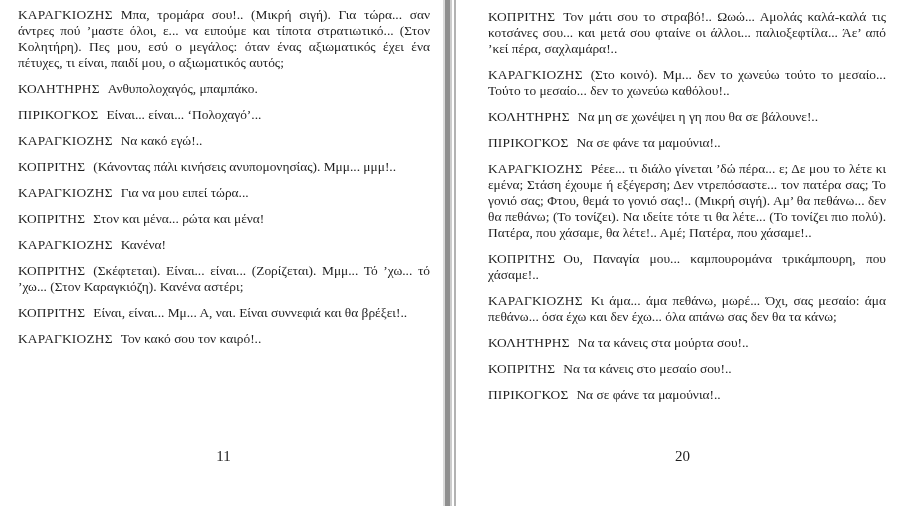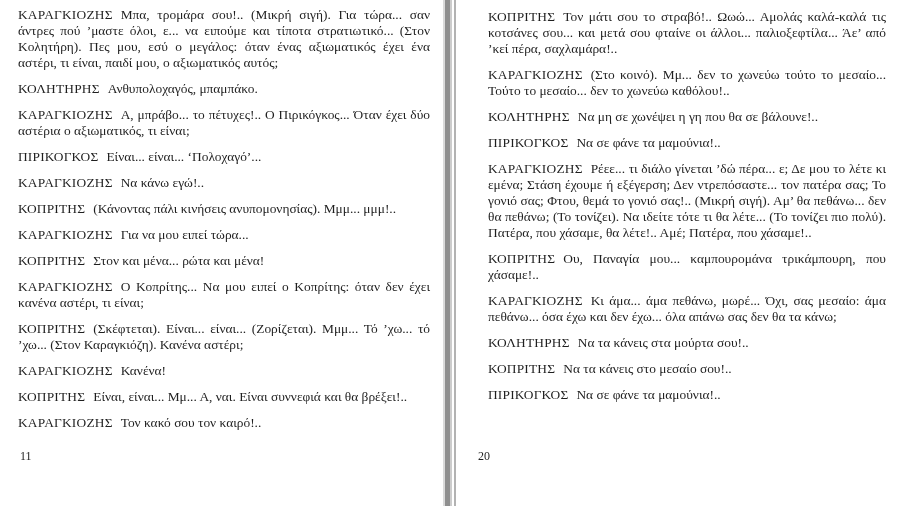--- a/index.html
+++ b/index.html
@@ -55,42 +55,41 @@
   .speaker {
     margin-right: 8px;
     letter-spacing: 0.2px;
     white-space: nowrap;
   }
   .page-number {
     position: absolute;
     left: 20px;
     right: 14px;
     top: 449px;
-    font-size: 12px;
+    text-align: center;
+    font-size: 15px;
     line-height: 15px;
   }
 </style>
 </head>
 <body>
 
 <div class="spread">
 
   <section class="page left">
     <div class="page-text">
-        <p class="speech"><span class="speaker">ΚΑΡΑΓΚΙΟΖΗΣ</span><span>Μπα, τρομάρα σου!.. (Μικρή σιγή). Για τώρα... σαν άντρες πού ’μαστε όλοι, ε... να ειπούμε και τίποτα στρατιωτικό... (Στον Κολητήρη). Πες μου, εσύ ο μεγάλος: όταν ένας αξιωματικός έχει ένα αστέρι, τι είναι, παιδί μου, ο αξιωματικός αυτός;</span></p>
+        <p class="speech"><span class="speaker">ΚΑΡΑΓΚΙΟΖΗΣ</span><span>Μπα, τρομάρα σου!.. (Μικρή σιγή). Για τώρα... σαν άντρες πού ’μαστε όλοι, ε... να ειπούμε και τίποτα στρατιωτικό... (Στον Κολητήρη). Πες μου, εσύ ο μεγάλος: όταν ένας αξιωματικός έχει ένα πέτυχες, τι είναι, παιδί μου, ο αξιωματικός αυτός;</span></p>
         <p class="speech"><span class="speaker">ΚΟΛΗΤΗΡΗΣ</span><span>Ανθυπολοχαγός, μπαμπάκο.</span></p>
-        <p class="speech"><span class="speaker">ΚΑΡΑΓΚΙΟΖΗΣ</span><span>Α, μπράβο... το πέτυχες!.. Ο Πιρικόγκος... Όταν έχει δύο αστέρια ο αξιωματικός, τι είναι;</span></p>
         <p class="speech"><span class="speaker">ΠΙΡΙΚΟΓΚΟΣ</span><span>Είναι... είναι... ‘Πολοχαγό’...</span></p>
-        <p class="speech"><span class="speaker">ΚΑΡΑΓΚΙΟΖΗΣ</span><span>Να κάνω εγώ!..</span></p>
+        <p class="speech"><span class="speaker">ΚΑΡΑΓΚΙΟΖΗΣ</span><span>Να κακό εγώ!..</span></p>
         <p class="speech"><span class="speaker">ΚΟΠΡΙΤΗΣ</span><span>(Κάνοντας πάλι κινήσεις ανυπομονησίας). Μμμ... μμμ!..</span></p>
         <p class="speech"><span class="speaker">ΚΑΡΑΓΚΙΟΖΗΣ</span><span>Για να μου ειπεί τώρα...</span></p>
         <p class="speech"><span class="speaker">ΚΟΠΡΙΤΗΣ</span><span>Στον και μένα... ρώτα και μένα!</span></p>
-        <p class="speech"><span class="speaker">ΚΑΡΑΓΚΙΟΖΗΣ</span><span>Ο Κοπρίτης... Να μου ειπεί ο Κοπρίτης: όταν δεν έχει κανένα αστέρι, τι είναι;</span></p>
+        <p class="speech"><span class="speaker">ΚΑΡΑΓΚΙΟΖΗΣ</span><span>Κανένα!</span></p>
         <p class="speech"><span class="speaker">ΚΟΠΡΙΤΗΣ</span><span>(Σκέφτεται). Είναι... είναι... (Ζορίζεται). Μμμ... Τό ’χω... τό ’χω... (Στον Καραγκιόζη). Κανένα αστέρι;</span></p>
-        <p class="speech"><span class="speaker">ΚΑΡΑΓΚΙΟΖΗΣ</span><span>Κανένα!</span></p>
         <p class="speech"><span class="speaker">ΚΟΠΡΙΤΗΣ</span><span>Είναι, είναι... Μμ... Α, ναι. Είναι συννεφιά και θα βρέξει!..</span></p>
         <p class="speech"><span class="speaker">ΚΑΡΑΓΚΙΟΖΗΣ</span><span>Τον κακό σου τον καιρό!..</span></p>
       </div>
     <div class="page-number">11</div>
   </section>
 
   <div class="gutter"></div>
 
   <section class="page right">
     <div class="page-text">

